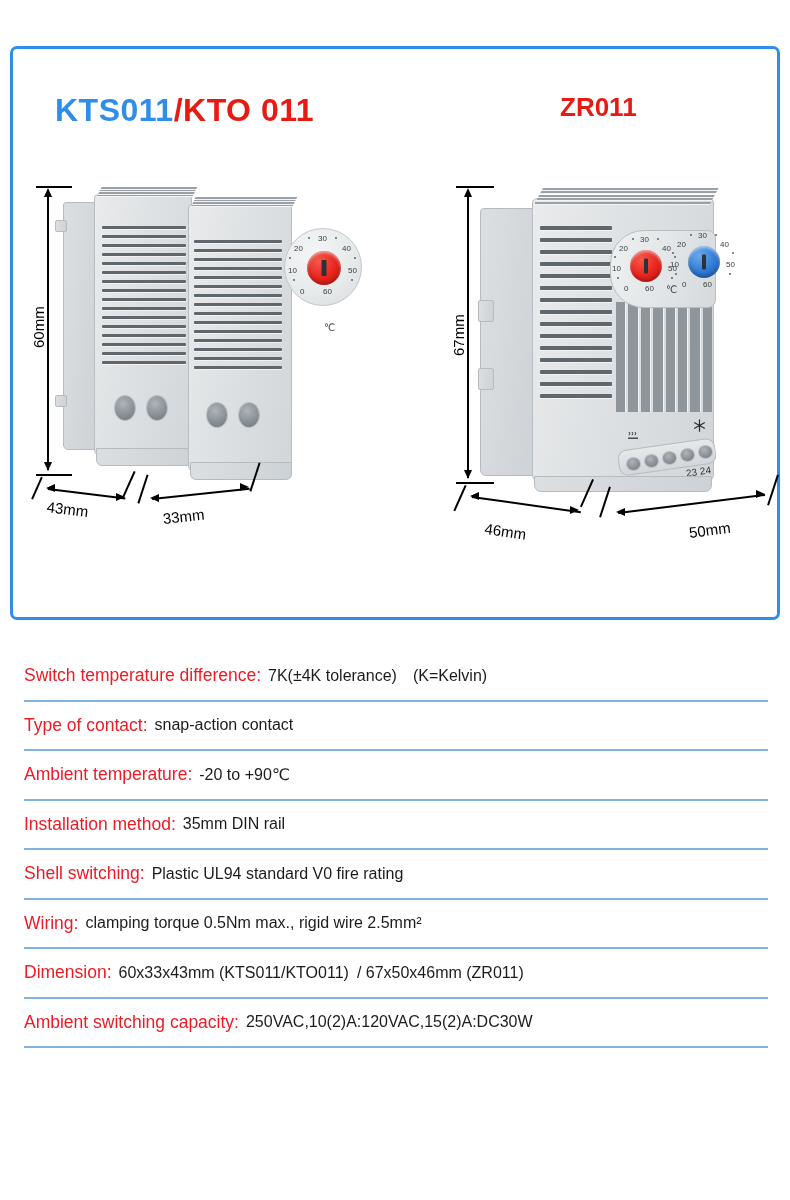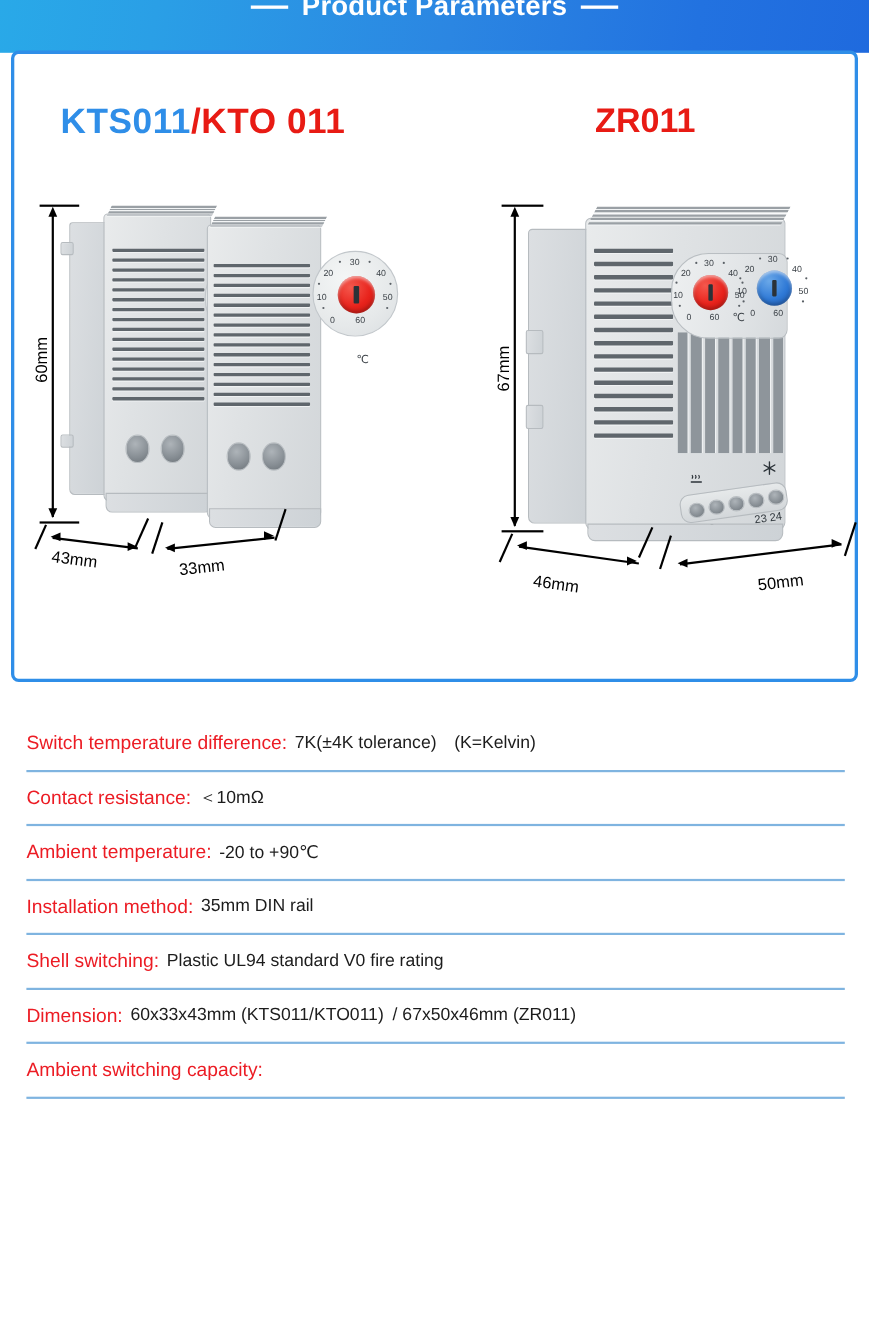--- a/index.html
+++ b/index.html
@@ -29,21 +29,21 @@
   
   .frame {
     position: absolute; left: 10px; top: 46px; width: 770px; height: 574px;
     border: 3px solid #2f8ee8; border-radius: 7px; background: #ffffff;
   }
 
   .model-label { position: absolute; font-weight: bold; white-space: nowrap; }
   .model-kts { left: 55px; top: 92px; font-size: 32px; letter-spacing: .5px; }
   .model-kts .blue { color: #2f8ee8; }
   .model-kts .red  { color: #e81b14; }
-  .model-zr  { left: 541px; top: 92px; font-size: 31px; color: #e81b14; }
+  .model-zr  { left: 560px; top: 92px; font-size: 26px; color: #e81b14; }
 
   
   .dev { position: absolute; }
   .shell {
     position: absolute;
     background: linear-gradient(100deg, #e9ebec 0%, #dfe2e4 40%, #d2d6d9 100%);
     border: 1px solid #b9bec2;
   }
   .ribs { position: absolute; overflow: hidden; }
   .ribs i {
@@ -127,27 +127,20 @@
   }
   .spec-label { color: #ec1c24; font-size: 17.5px; white-space: nowrap; }
   .spec-value { color: #1c1c1c; font-size: 16px; margin-left: 7px; white-space: nowrap; }
   .spec-row.clipped { height: 26px; border-bottom: none; overflow: hidden; }
 </style>
 </head>
 <body>
 
 <div id="page">
 
-  <div class="banner">
-    <div class="banner-inner">
-      <span class="banner-dash"></span>
-      <span class="banner-title">Product Parameters</span>
-      <span class="banner-dash"></span>
-    </div>
-  </div>
 
   <div class="frame"></div>
 
   <div class="model-label model-kts">
     <span class="blue">KTS011</span><span class="red">/KTO 011</span>
   </div>
   <div class="model-label model-zr">ZR011</div>
 
   <div class="dev" style="left:60px; top:180px; width:330px; height:320px;">
 
@@ -424,50 +417,55 @@
   </div>
 
   <div class="specs">
 
     <div class="spec-row">
       <span class="spec-label">Switch temperature difference:</span>
       <span class="spec-value">7K(±4K tolerance) (K=Kelvin)</span>
     </div>
 
 
-
-    <div class="spec-row">
-      <span class="spec-label">Contact resistance:</span>
-      <span class="spec-value">＜10mΩ</span>
-    </div>
+    <div class="spec-row">
+      <span class="spec-label">Type of contact:</span>
+      <span class="spec-value">snap-action contact</span>
+    </div>
+
 
     <div class="spec-row">
       <span class="spec-label">Ambient temperature:</span>
       <span class="spec-value">-20 to +90℃</span>
     </div>
 
     <div class="spec-row">
       <span class="spec-label">Installation method:</span>
       <span class="spec-value">35mm DIN rail</span>
     </div>
 
 
     <div class="spec-row">
       <span class="spec-label">Shell switching:</span>
       <span class="spec-value">Plastic UL94 standard V0 fire rating</span>
     </div>
 
+    <div class="spec-row">
+      <span class="spec-label">Wiring:</span>
+      <span class="spec-value">clamping torque 0.5Nm max., rigid wire 2.5mm²</span>
+    </div>
 
     <div class="spec-row">
       <span class="spec-label">Dimension:</span>
       <span class="spec-value">60x33x43mm (KTS011/KTO011) / 67x50x46mm (ZR011)</span>
     </div>
 
     <div class="spec-row">
       <span class="spec-label">Ambient switching capacity:</span>
+      <span class="spec-value">250VAC,10(2)A:120VAC,15(2)A:DC30W</span>
     </div>
 
     <div class="spec-row clipped" style="justify-content:center;">
       
     </div>
 
   </div>
 
 </div>
 

